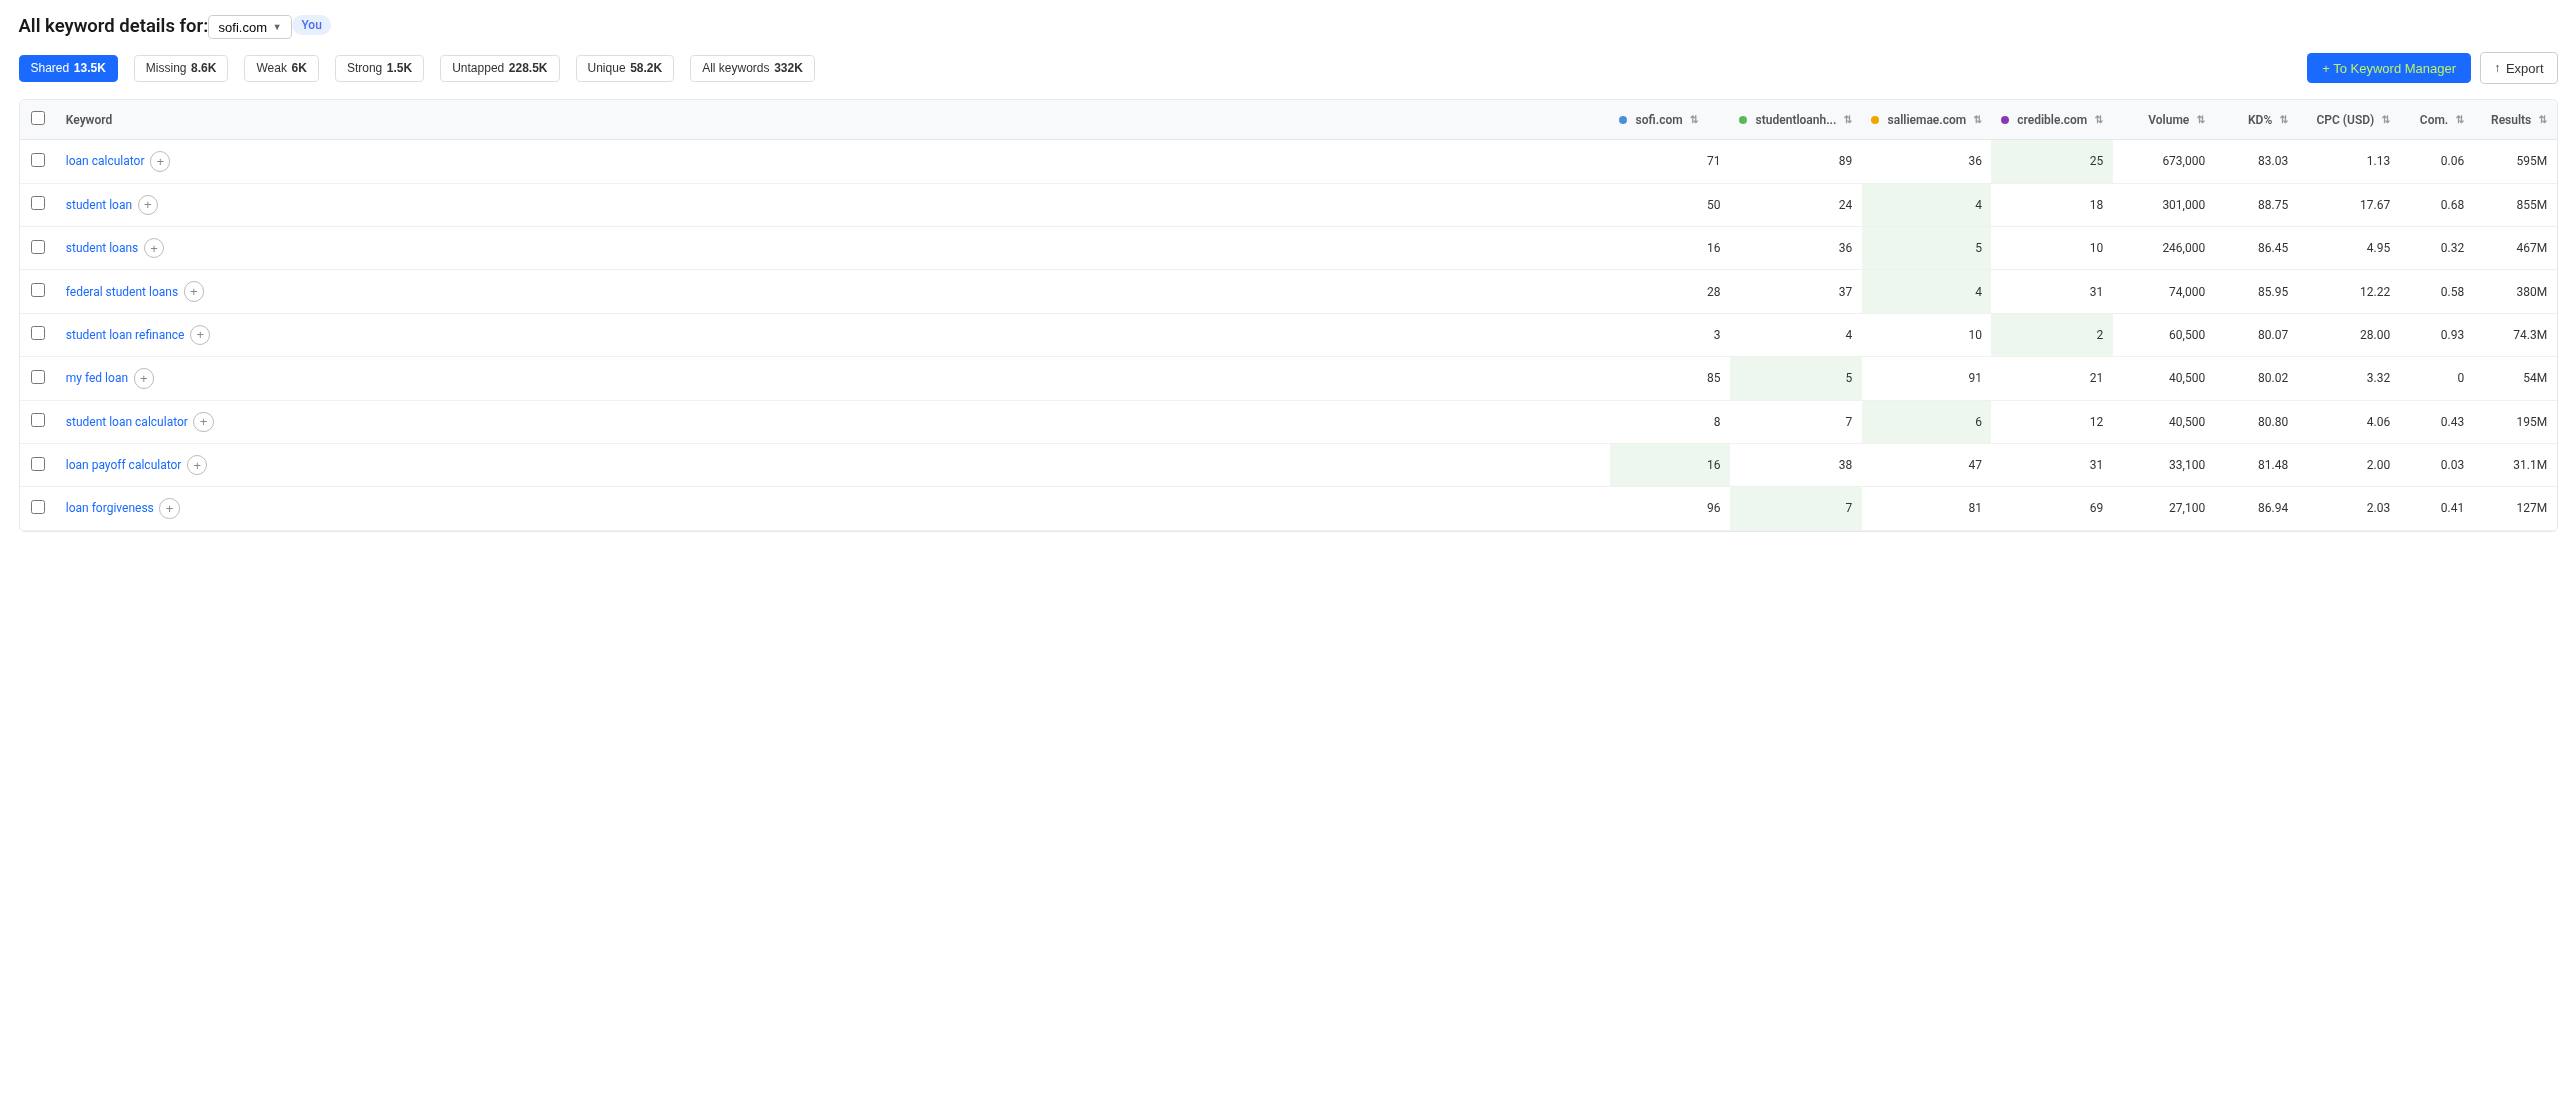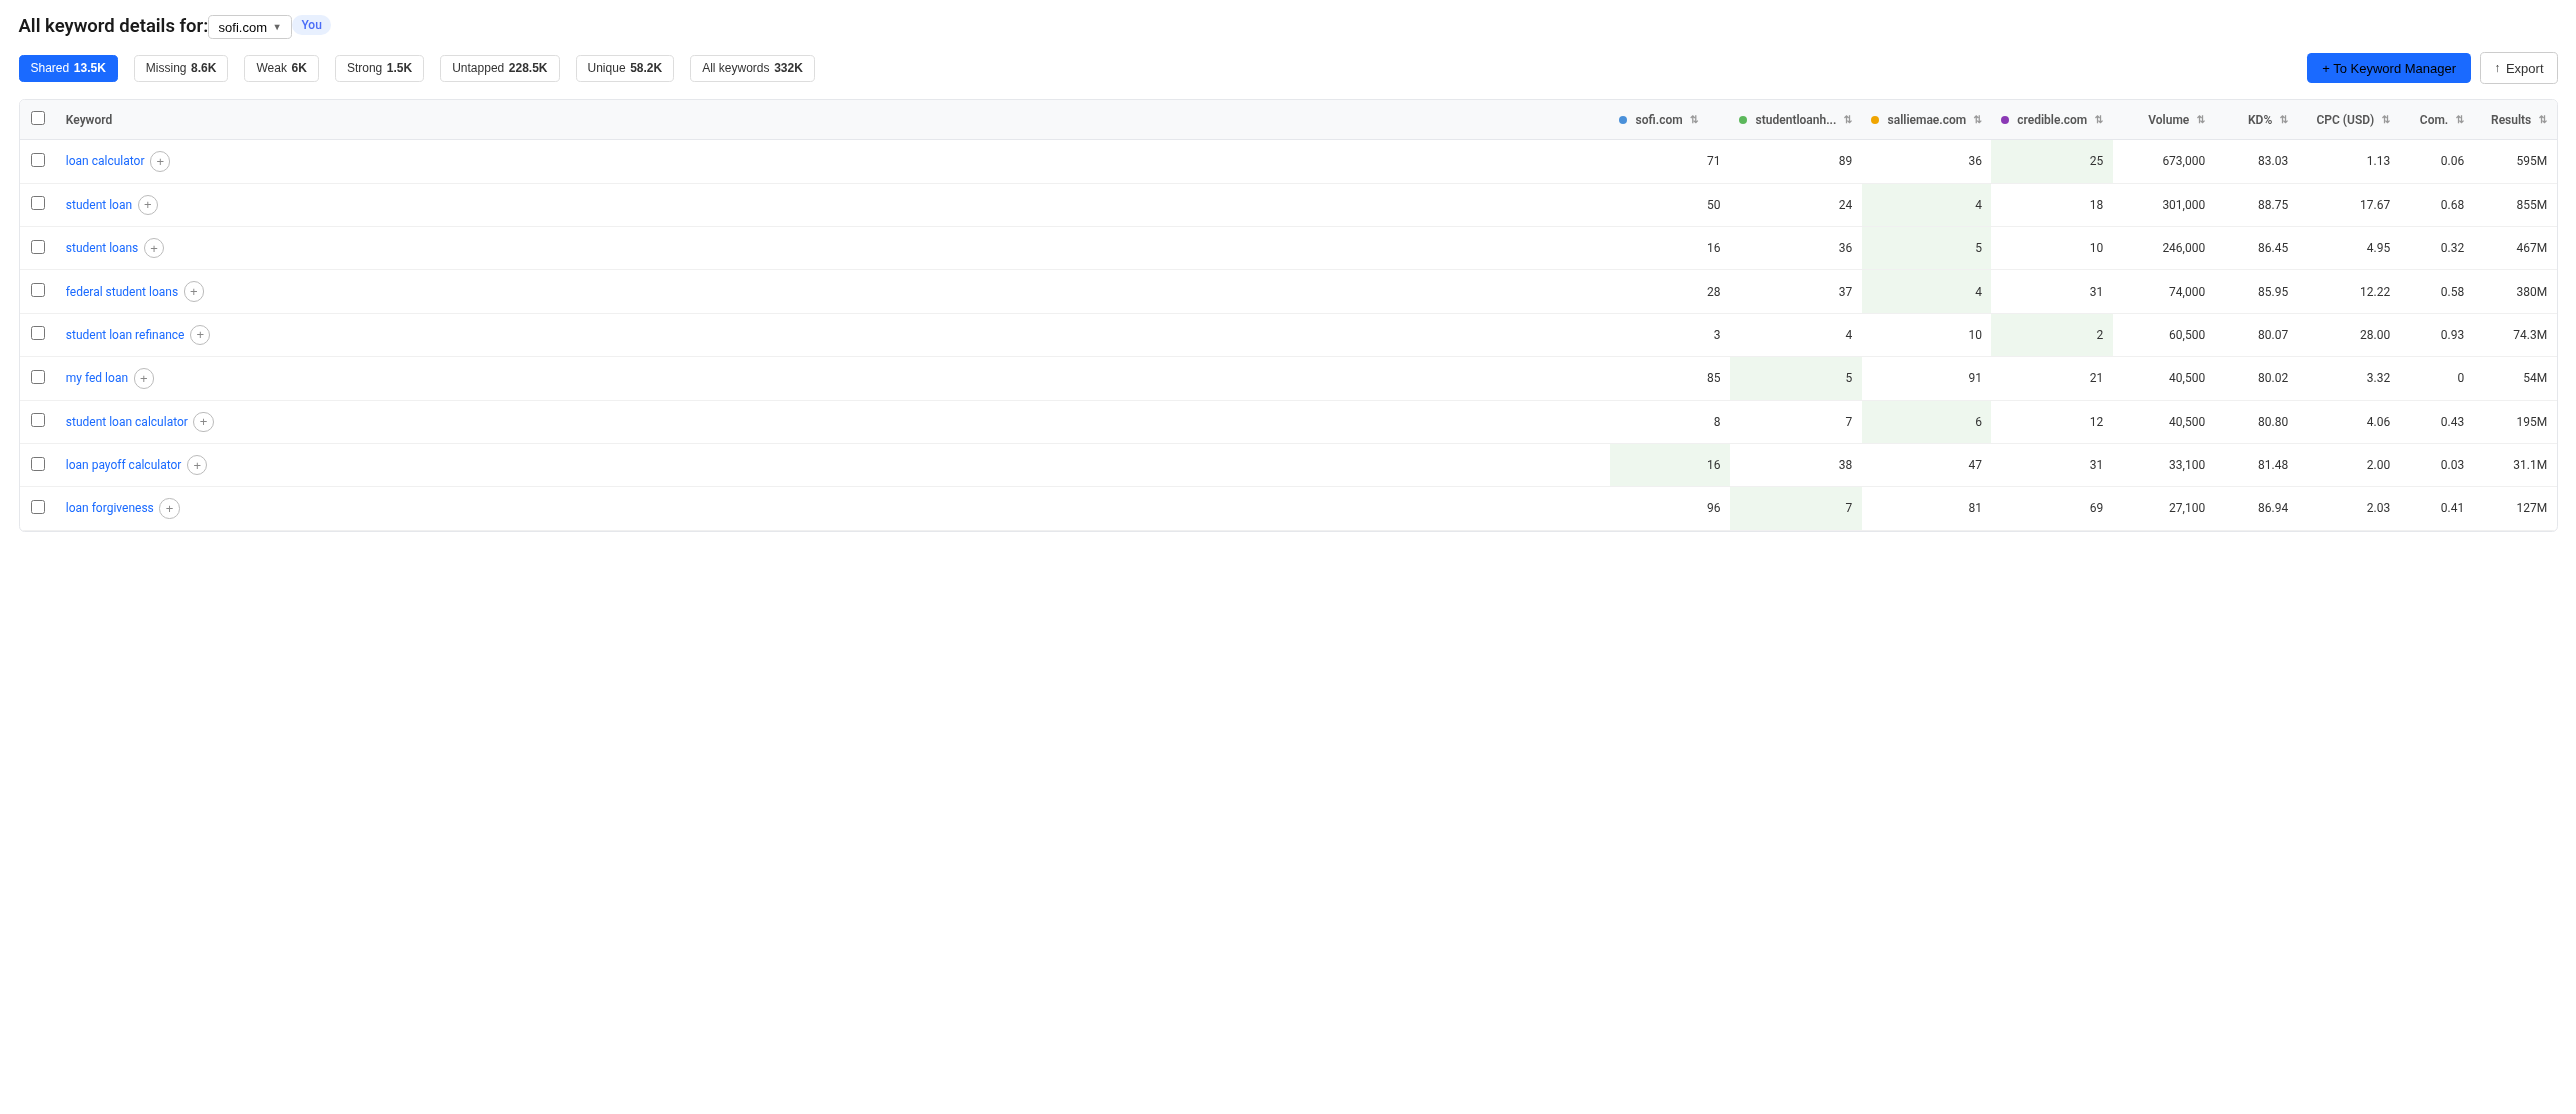--- a/index.html
+++ b/index.html
@@ -83,21 +83,21 @@
       margin-left: auto;
       display: flex;
       gap: 9.3px;
       align-items: center;
     }
     .btn-keyword-manager {
       display: flex;
       align-items: center;
       gap: 5.6px;
       background: #1a6aff;
-      color: #000000;
+      color: #bef264;
       border: none;
       border-radius: 4.6px;
       padding: 7.4px 15px;
       font-size: 13px;
       cursor: pointer;
       font-weight: 500;
     }
     .btn-export {
       display: flex;
       align-items: center;

